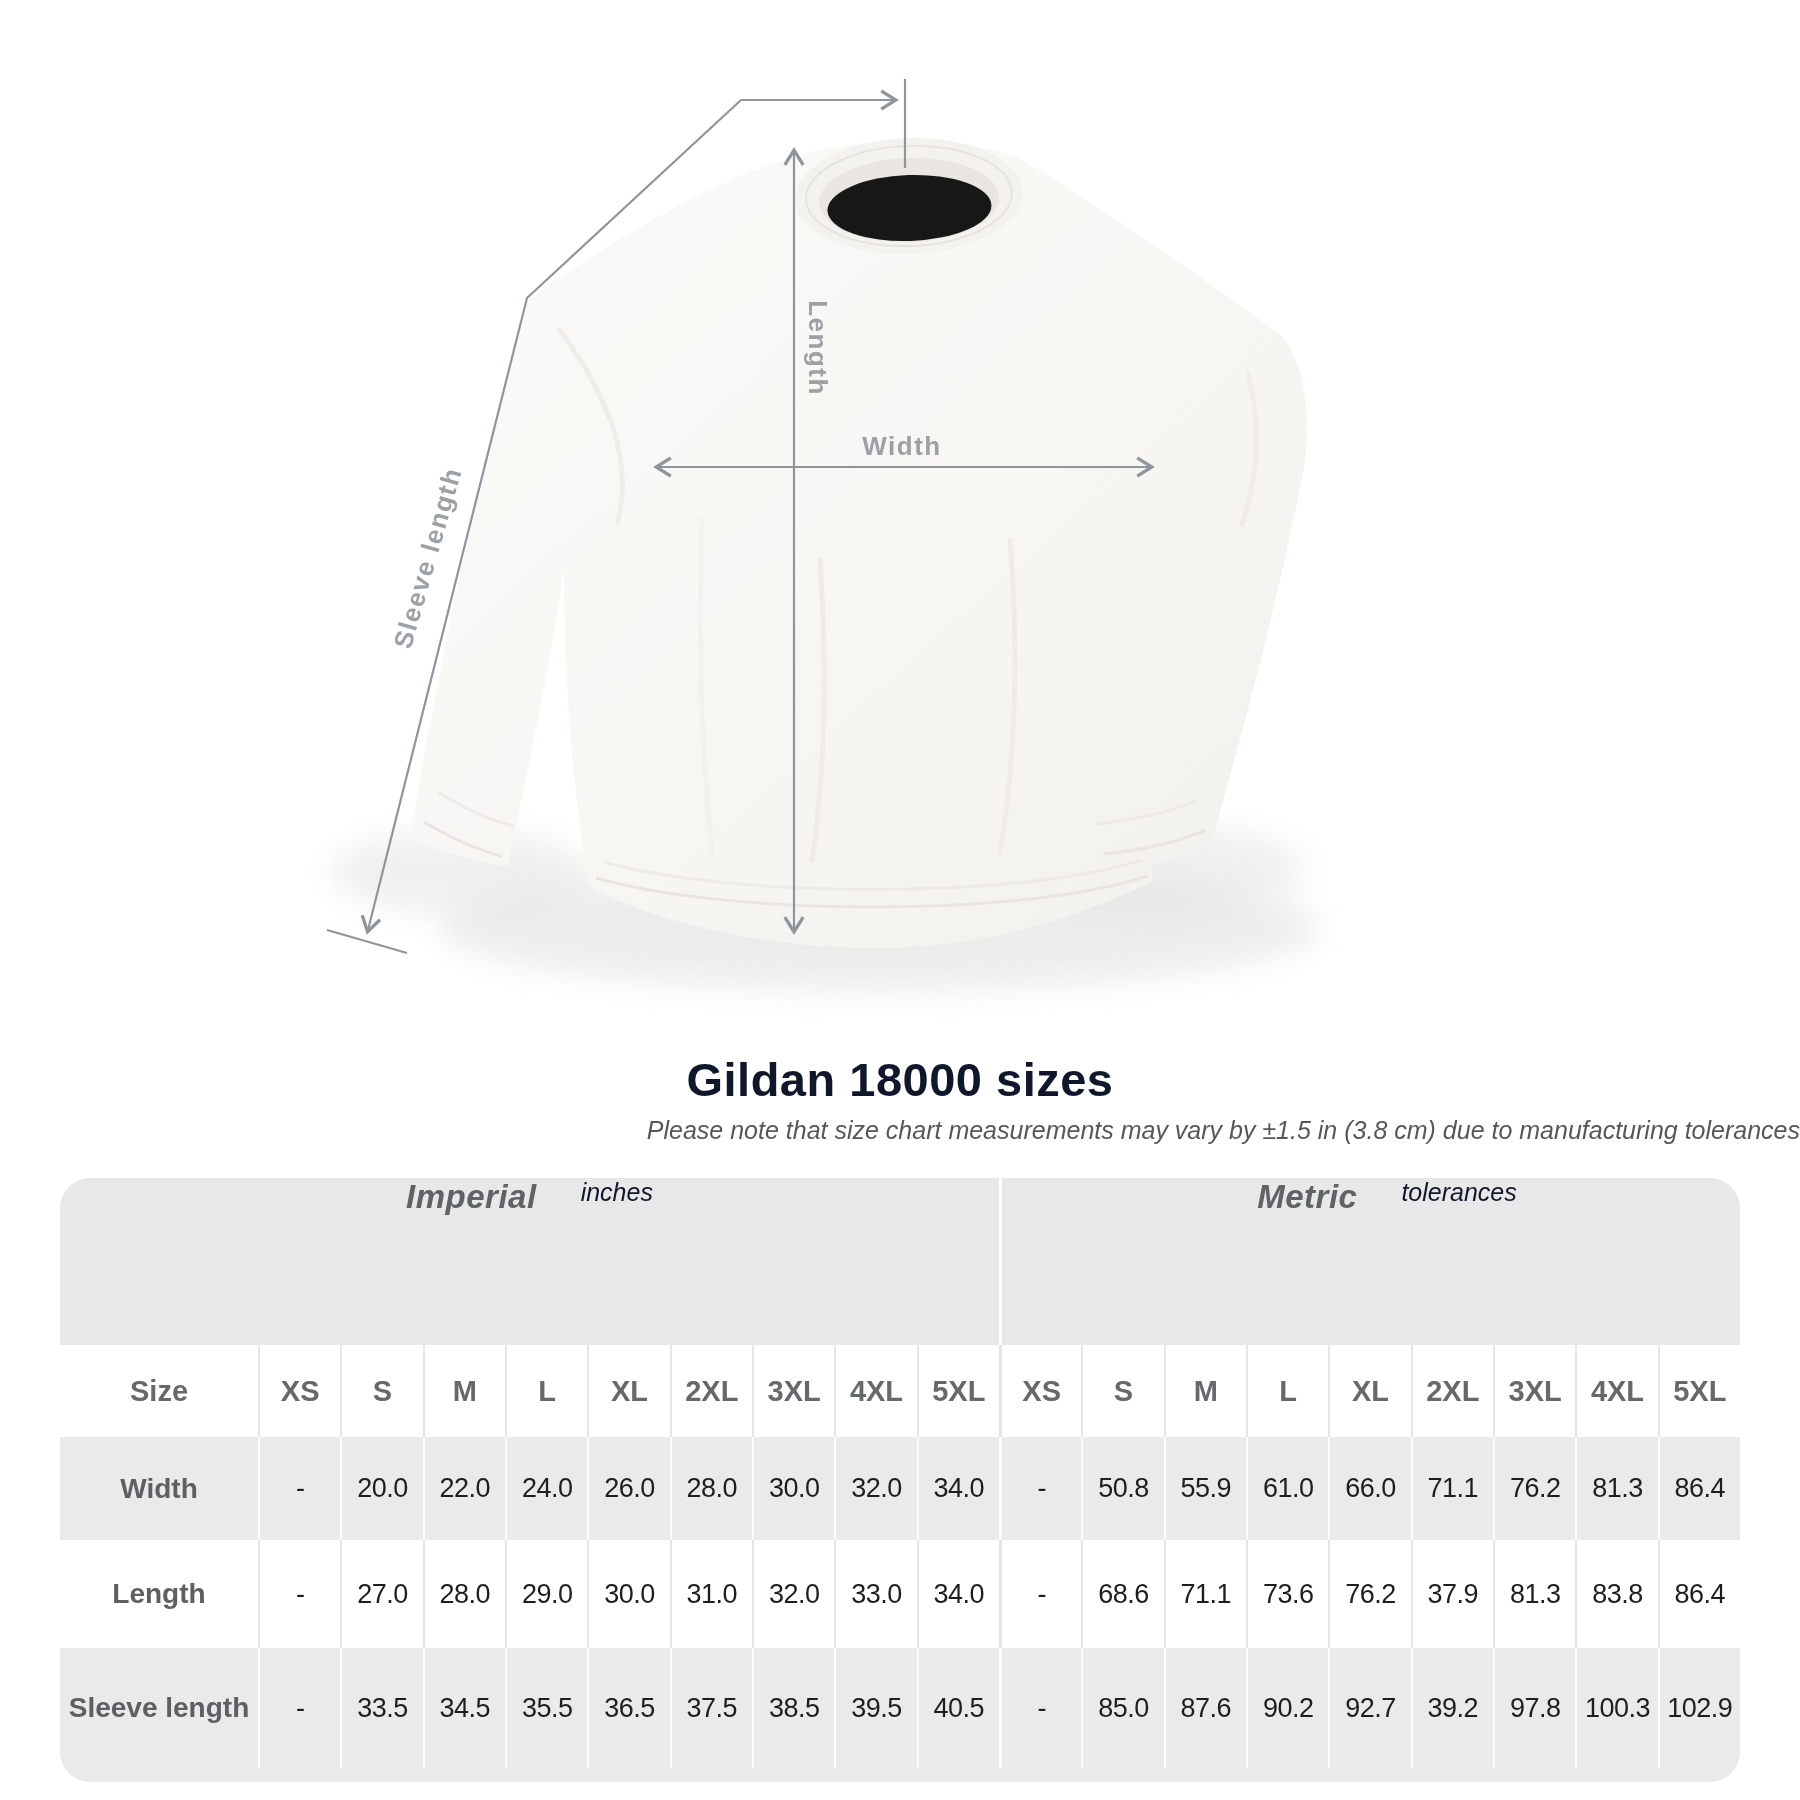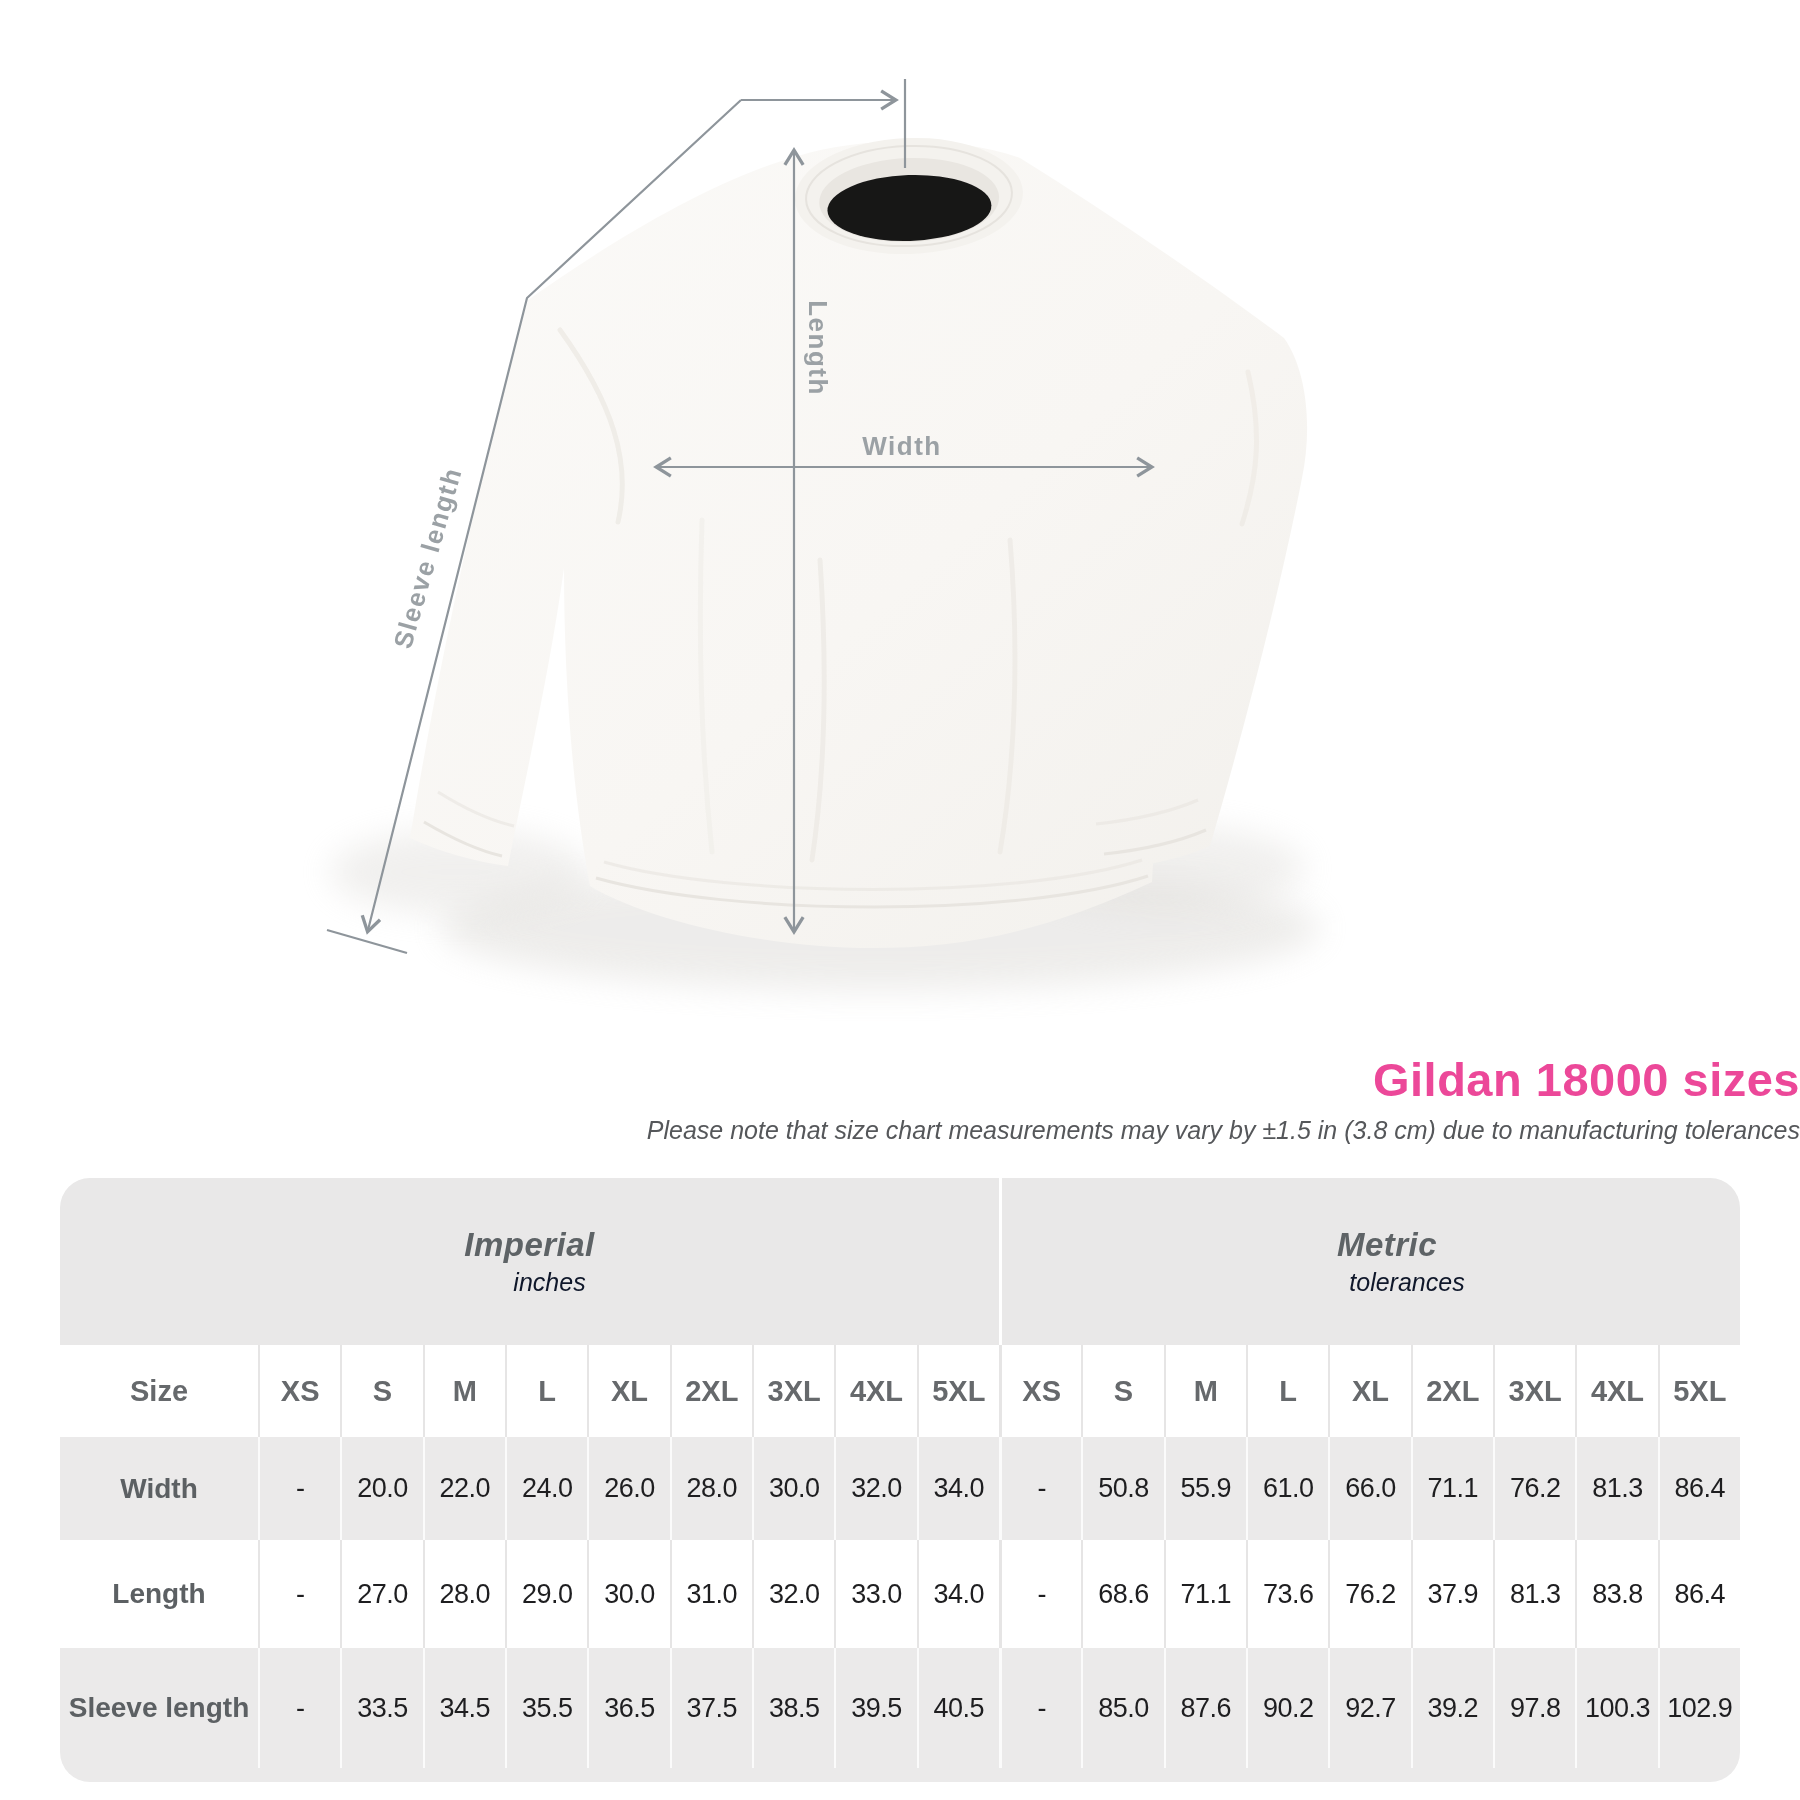--- a/index.html
+++ b/index.html
@@ -10,31 +10,31 @@
   
   .hero{position:absolute;left:0;top:0;width:1800px;height:1045px;}
   .hero svg{position:absolute;left:0;top:0;}
   .m-label{position:absolute;font-weight:700;font-size:26px;letter-spacing:1.5px;
            color:#9ba1a5;white-space:nowrap;}
   .m-label.len{left:817px;top:348px;transform:translate(-50%,-50%) rotate(90deg);}
   .m-label.wid{left:902px;top:446px;transform:translate(-50%,-50%);}
   .m-label.slv{left:428px;top:558px;transform:translate(-50%,-50%) rotate(-74deg);}
 
   
-  .title{position:absolute;left:0;top:1052px;width:100%;text-align:right;
-         font-size:47px;font-weight:700;color:#ec4899;letter-spacing:.5px;}
+  .title{position:absolute;left:0;top:1052px;width:100%;text-align:center;
+         font-size:47px;font-weight:700;color:#0f172a;letter-spacing:.5px;}
   .subtitle{position:absolute;left:0;top:1116px;width:100%;text-align:right;
             font-size:25px;font-style:italic;color:#55575a;}
 
   
   .size-table{position:absolute;left:60px;top:1178px;width:1680px;height:604px;
               border-radius:30px;overflow:hidden;background:#fff;}
   .t-band{display:grid;grid-template-columns:198px repeat(18,1fr);height:167px;
           background:#e9e8e8;}
-  .band-cell{grid-column:1/11;display:flex;flex-direction:column;align-items:center;
+  .band-cell{grid-column:1/11;display:flex;flex-direction:row;align-items:flex-start;
              justify-content:center;gap:4px;}
   .band-cell.metric{grid-column:11/20;border-left:3px solid #ffffff;padding-left:32px;}
   .band-name{font-style:italic;font-weight:700;font-size:33px;color:#5e6366;letter-spacing:.5px;}
   .band-unit{font-style:italic;font-weight:400;font-size:25px;color:#0f172a;margin-left:40px;}
 
   .t-row{display:grid;grid-template-columns:198px repeat(18,1fr);}
   .t-row.header{height:92px;background:#ffffff;--sep:#e6e5e5;}
   .t-row.gray{background:#ebeaea;--sep:#fbfbfb;}
   .t-row.white{background:#ffffff;--sep:#e6e5e5;}
   .t-body .t-row:nth-child(1){height:103px;}

